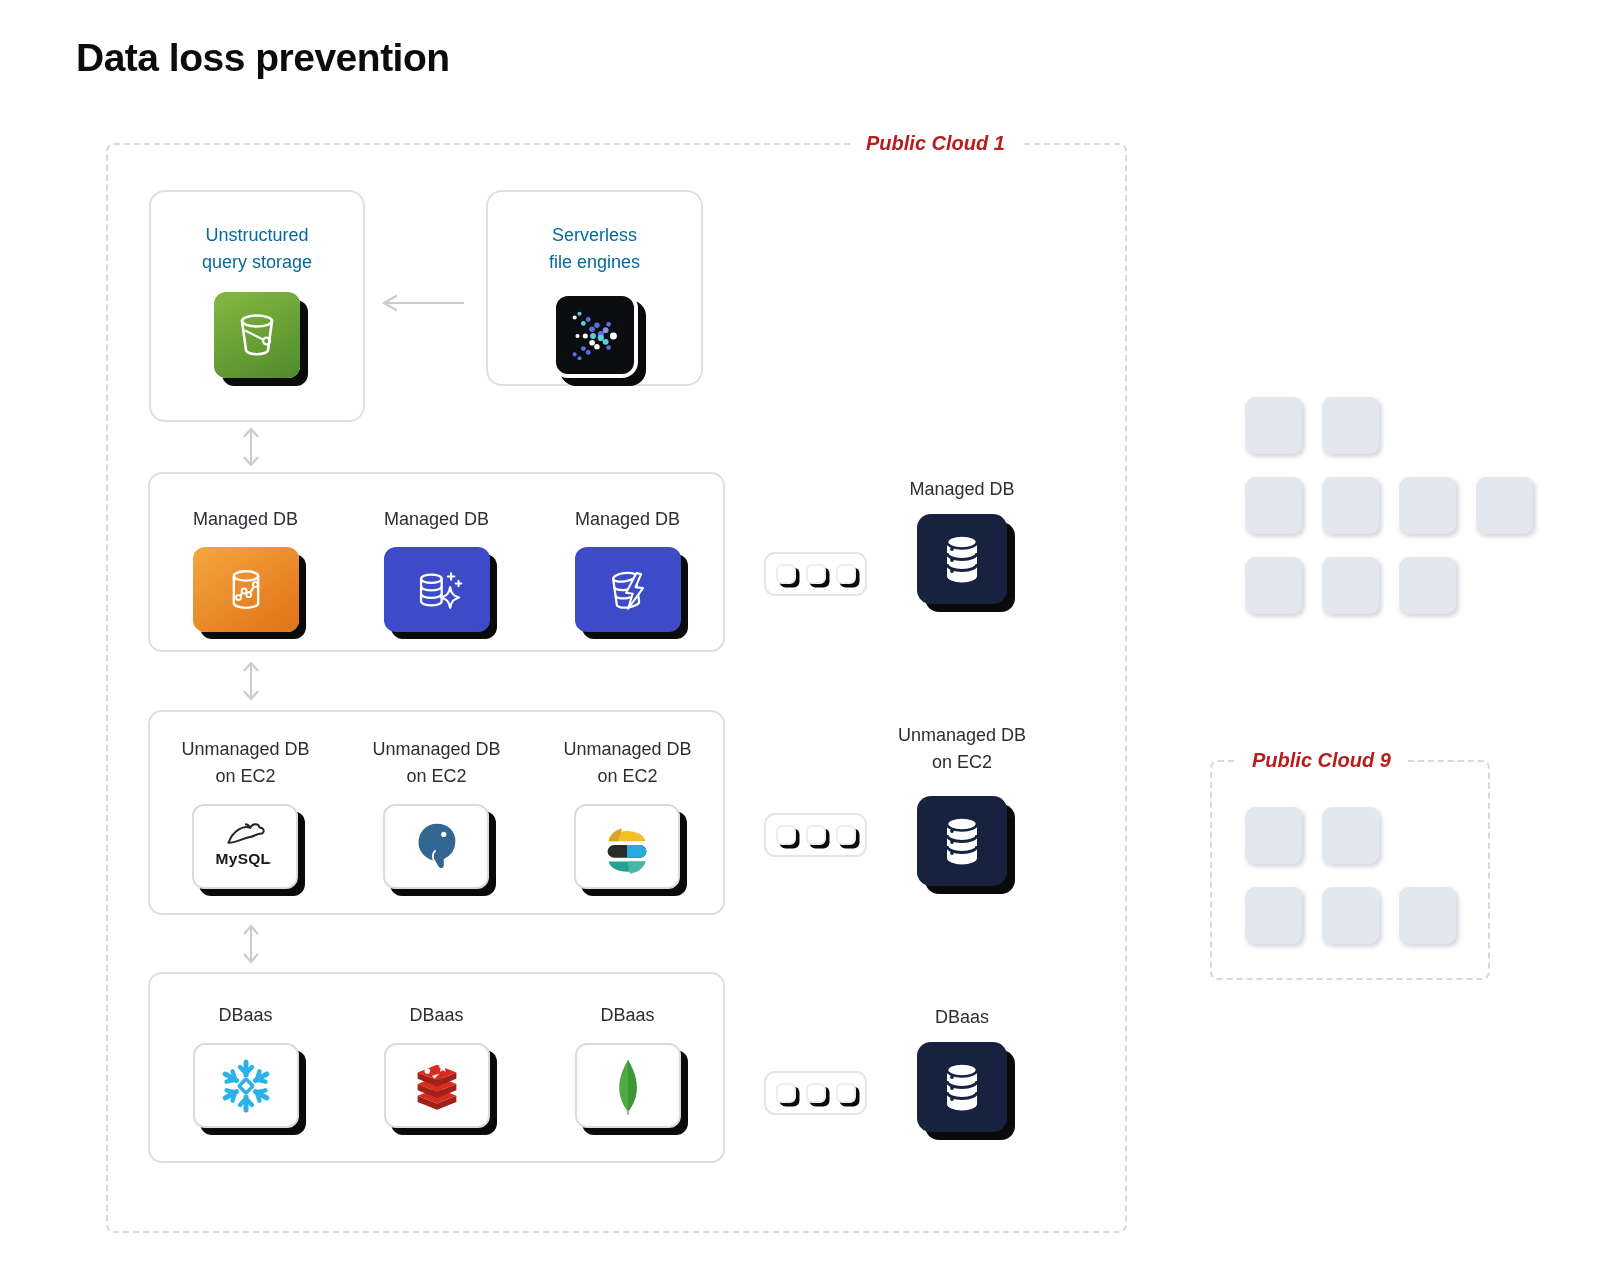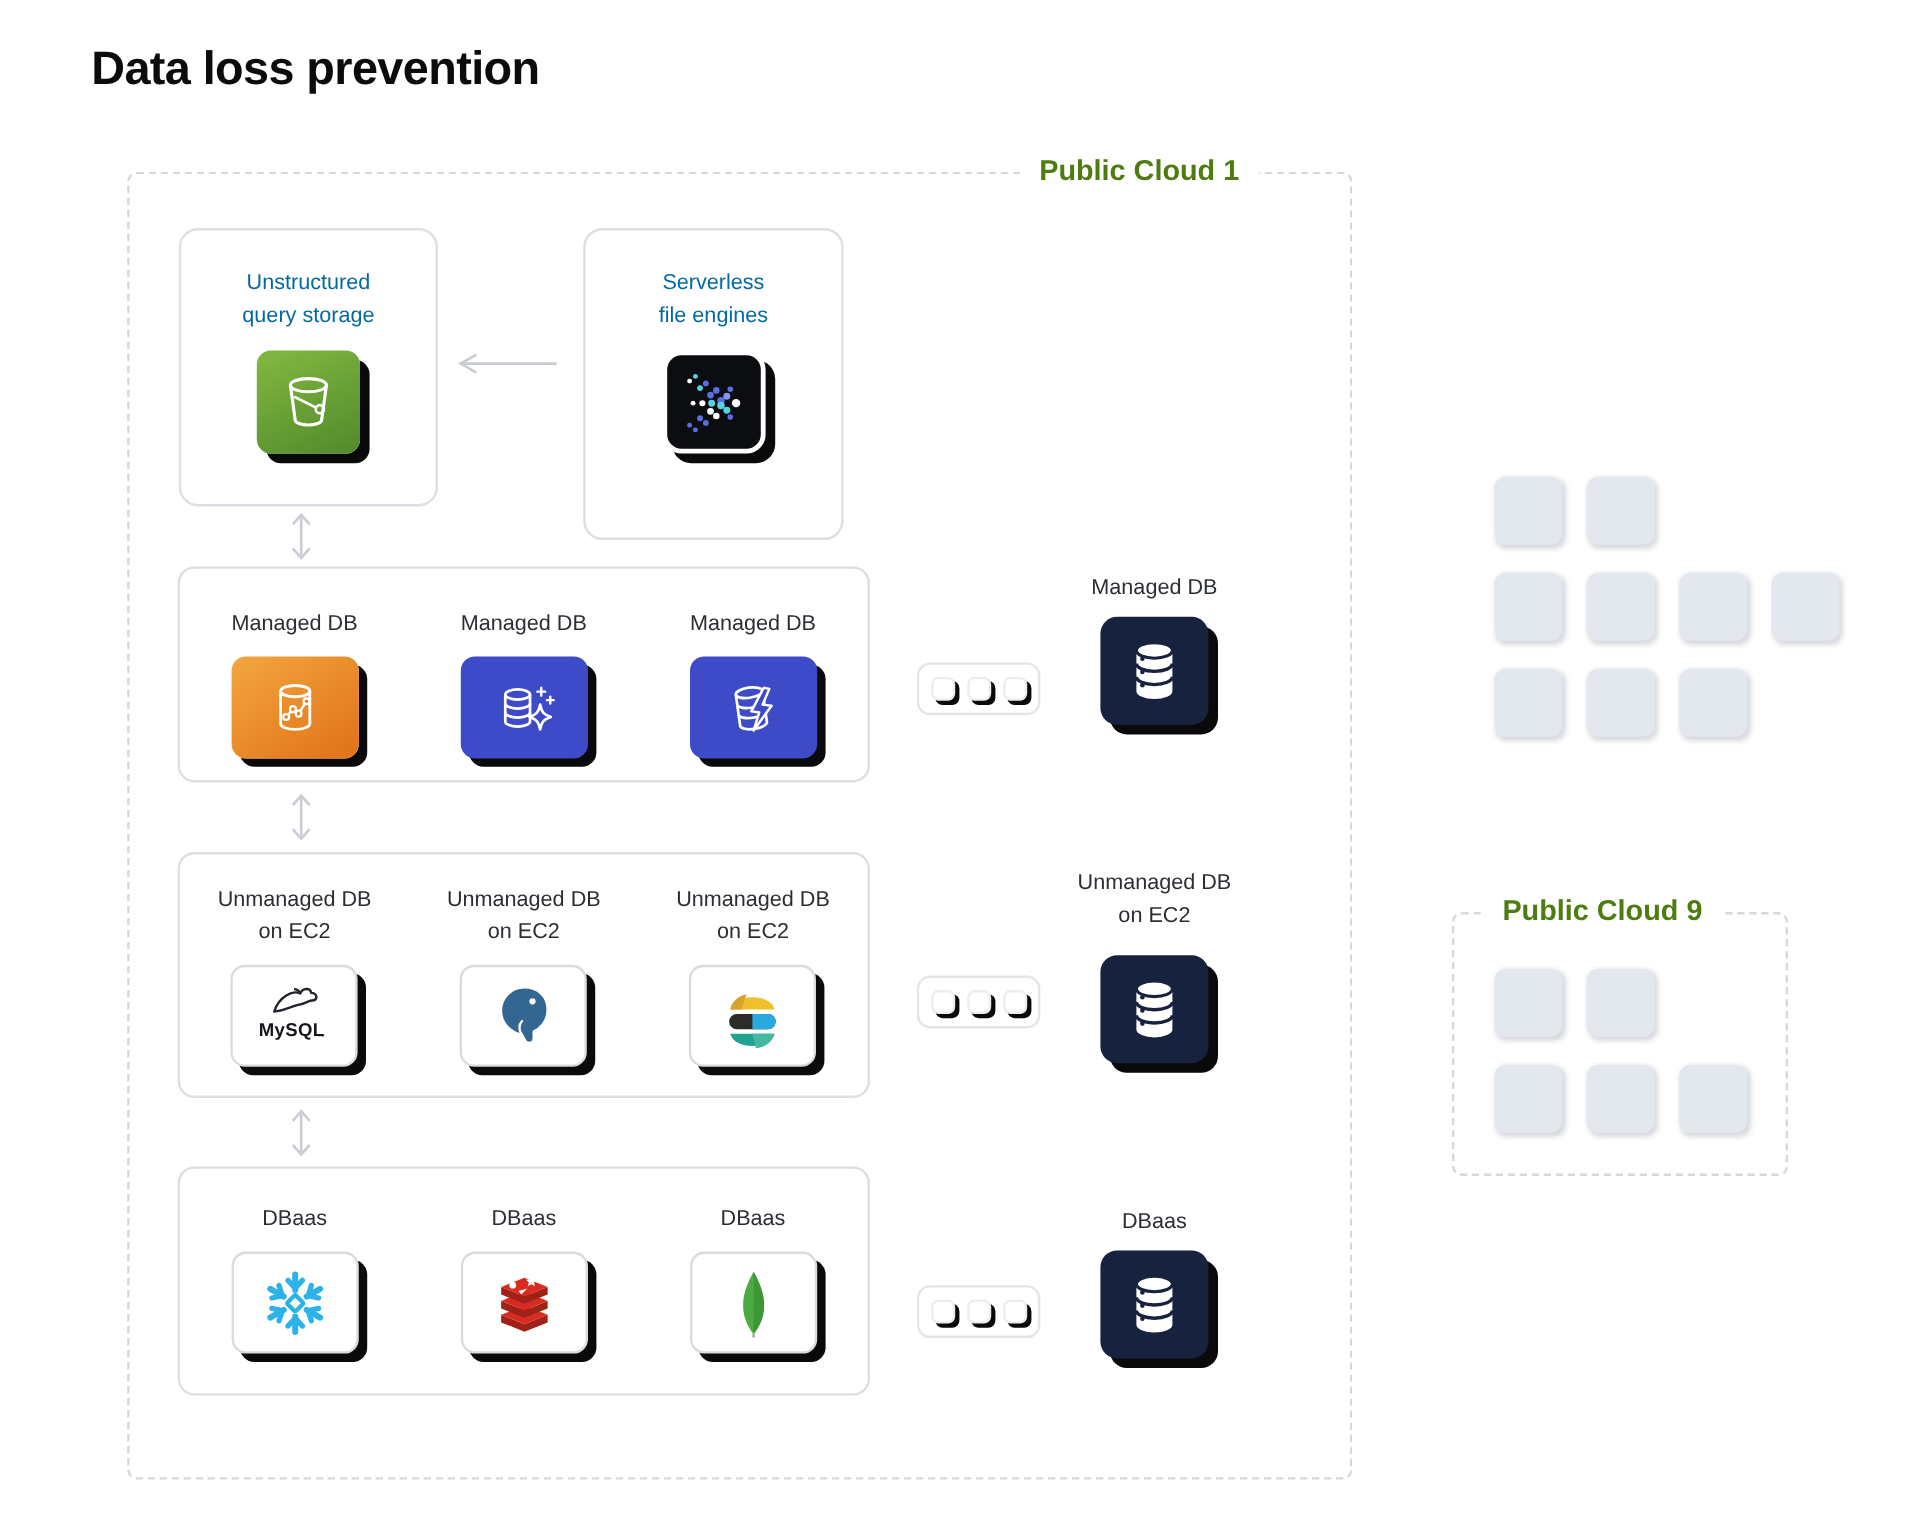--- a/index.html
+++ b/index.html
@@ -11,37 +11,37 @@
 
   
   .page-title{
     left:36px;top:36px;font-size:39px;font-weight:800;color:#0c0c0d;letter-spacing:-.5px;
   }
 
   
   .cloud-box{border:2px dashed #d6d8dc;border-radius:8px;background:transparent;}
   .cloud-label{
     position:absolute;top:-17px;background:#fff;padding:0 16px;
-    font-size:24px;font-weight:700;color:#4d7c0f;white-space:nowrap;line-height:30px;
+    font-size:20px;font-weight:700;color:#b91c1c;white-space:nowrap;line-height:30px;font-style:italic;
   }
   #cloud1{left:66px;top:143px;width:1017px;height:1086px;}
   #cloud1 .cloud-label{left:742px;}
   #cloud2{left:1170px;top:348px;width:350px;height:307px;}
   #cloud2 .cloud-label{left:24px;}
   #cloud3{left:1170px;top:760px;width:276px;height:216px;}
   #cloud3 .cloud-label{left:24px;}
 
   
   .node-box{
     background:#fff;border:2px solid #dcdfe3;border-radius:16px;box-sizing:border-box;
     text-align:center;
   }
   .node-box .lbl{font-size:18px;line-height:27px;color:#0369a1;}
   #storage-box{left:109px;top:190px;width:216px;height:232px;padding-top:30px;}
-  #serverless-box{left:446px;top:190px;width:217px;height:260px;padding-top:30px;}
+  #serverless-box{left:446px;top:190px;width:217px;height:196px;padding-top:30px;}
 
   .row-box{
     background:#fff;border:2px solid #dcdfe3;border-radius:14px;box-sizing:border-box;
     display:flex;justify-content:space-around;align-items:flex-start;
   }
   #managed-row{left:108px;top:472px;width:577px;height:180px;padding-top:32px;}
   #unmanaged-row{left:108px;top:710px;width:577px;height:205px;padding-top:24px;}
   #dbaas-row{left:108px;top:972px;width:577px;height:191px;padding-top:28px;}
   .cell{display:flex;flex-direction:column;align-items:center;}
   .cell .lbl{font-size:18px;line-height:27px;color:#2b2e33;}

